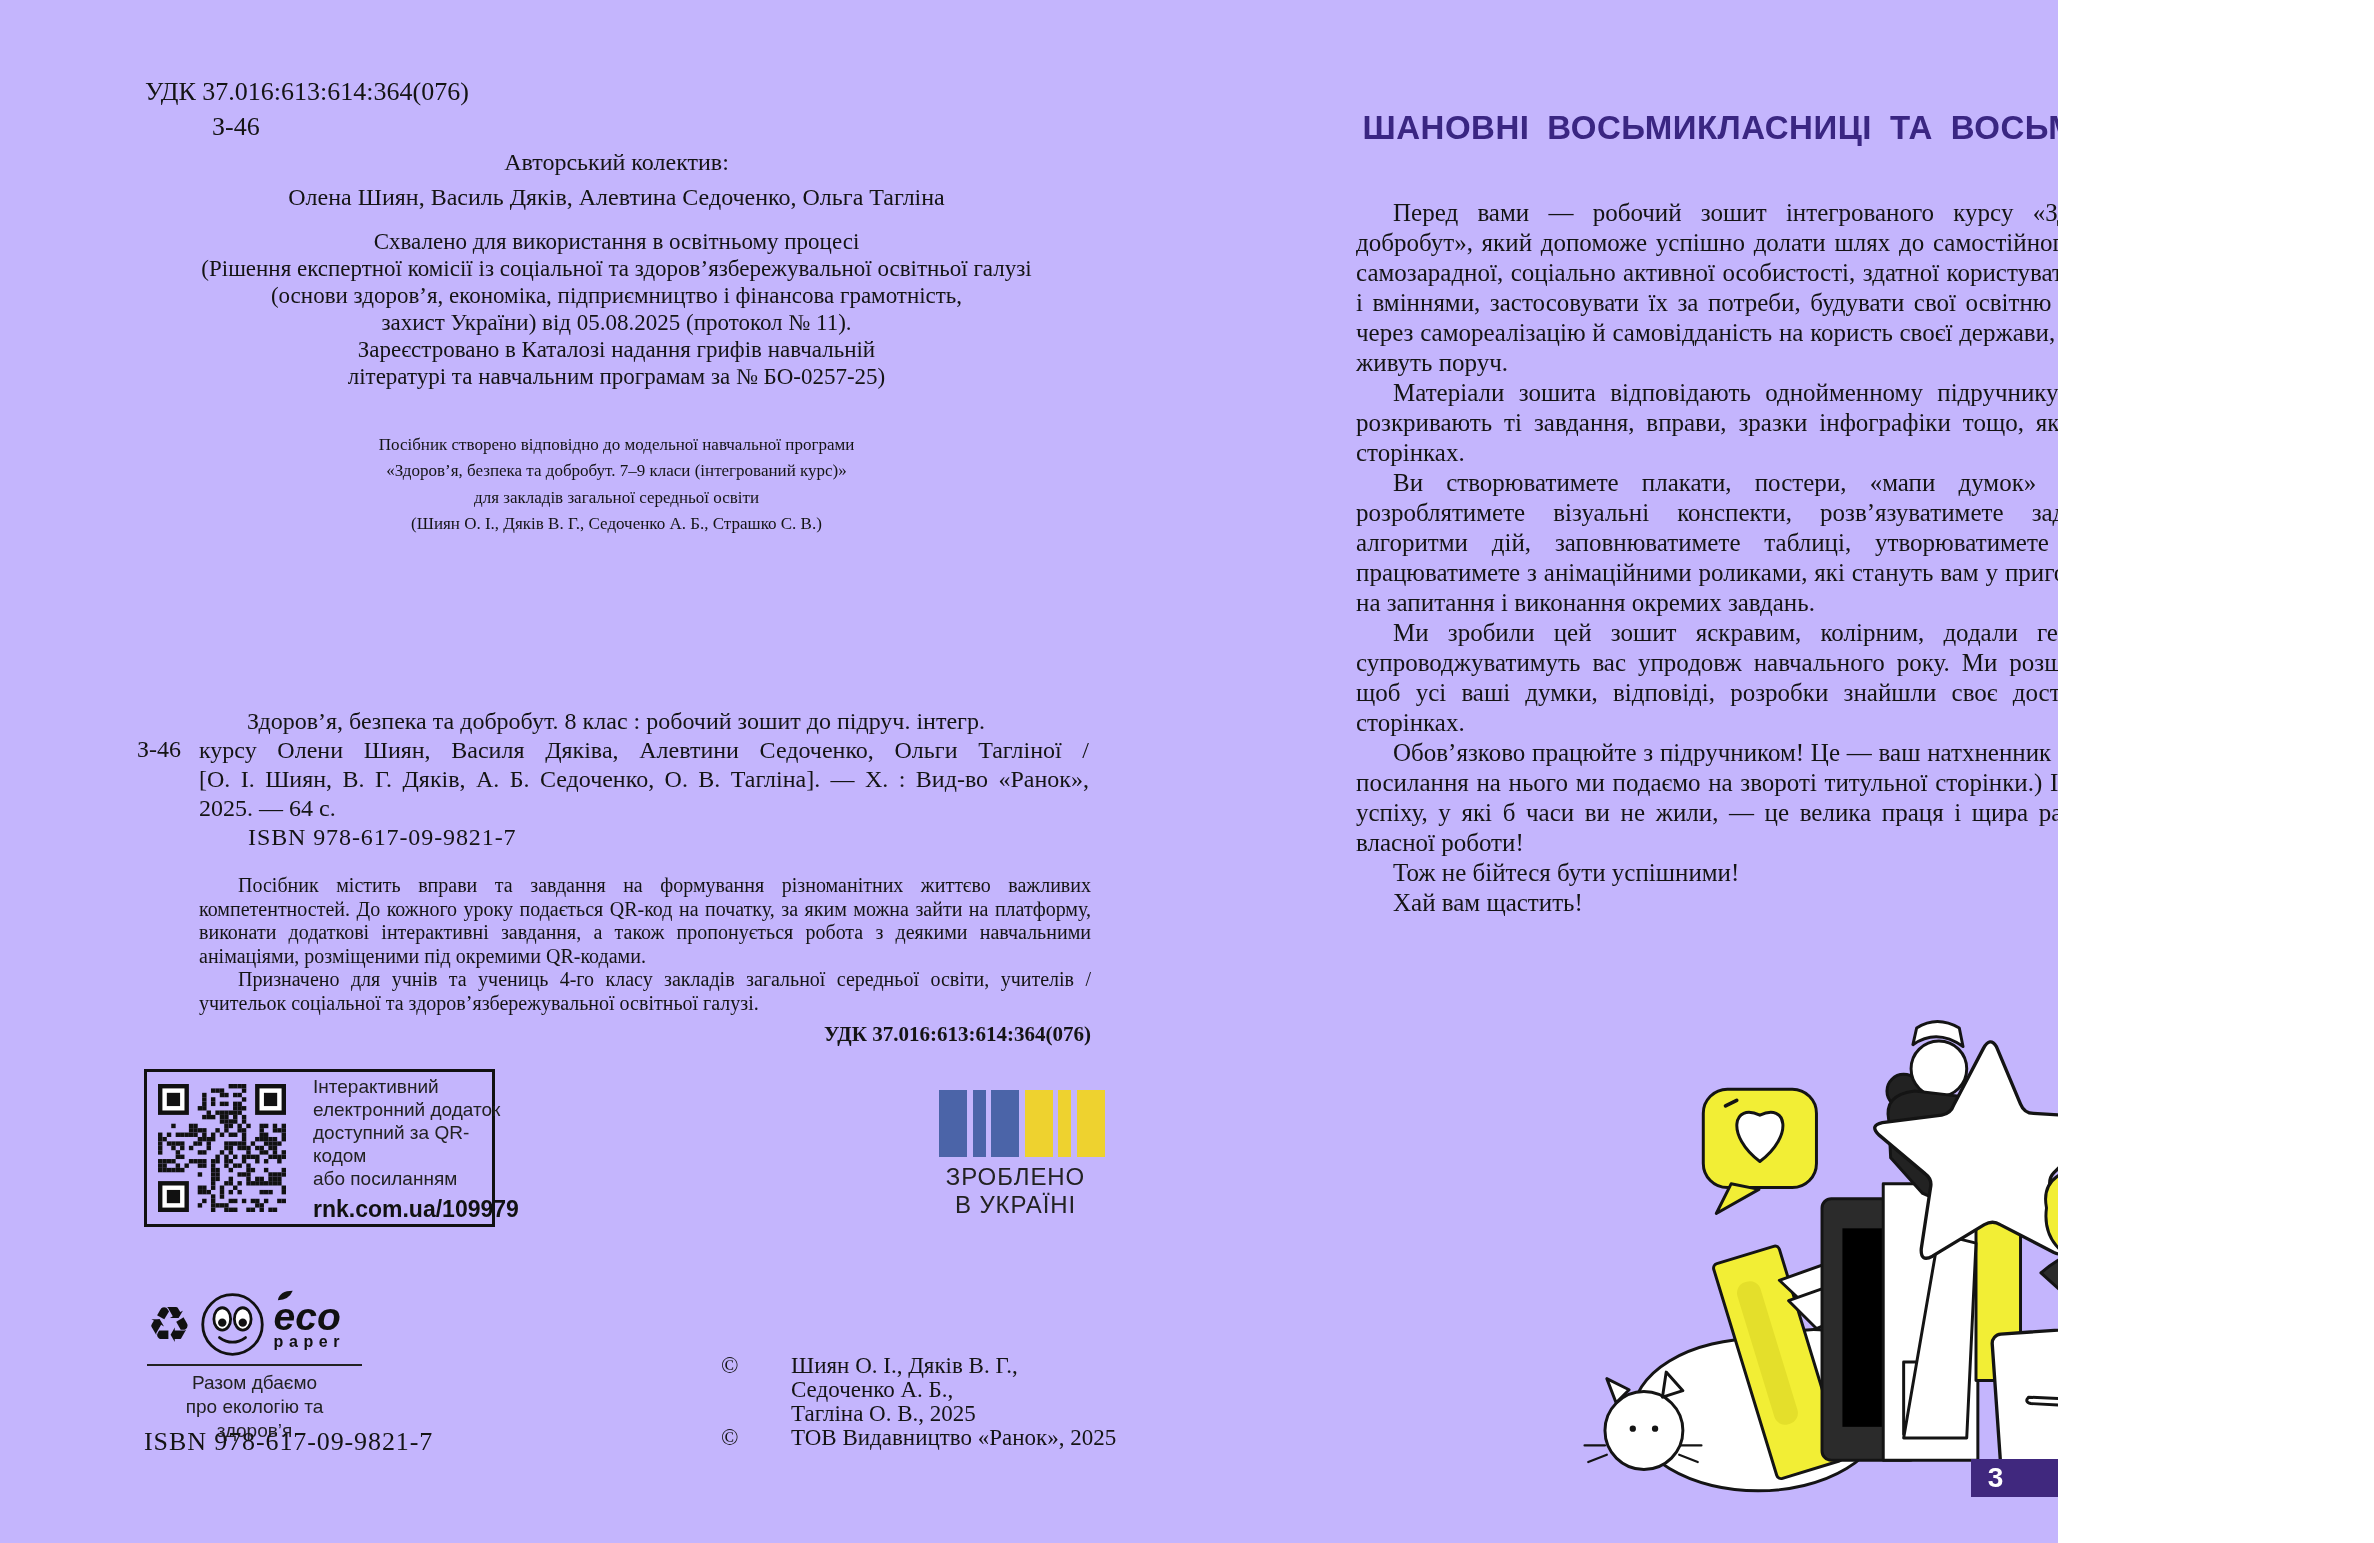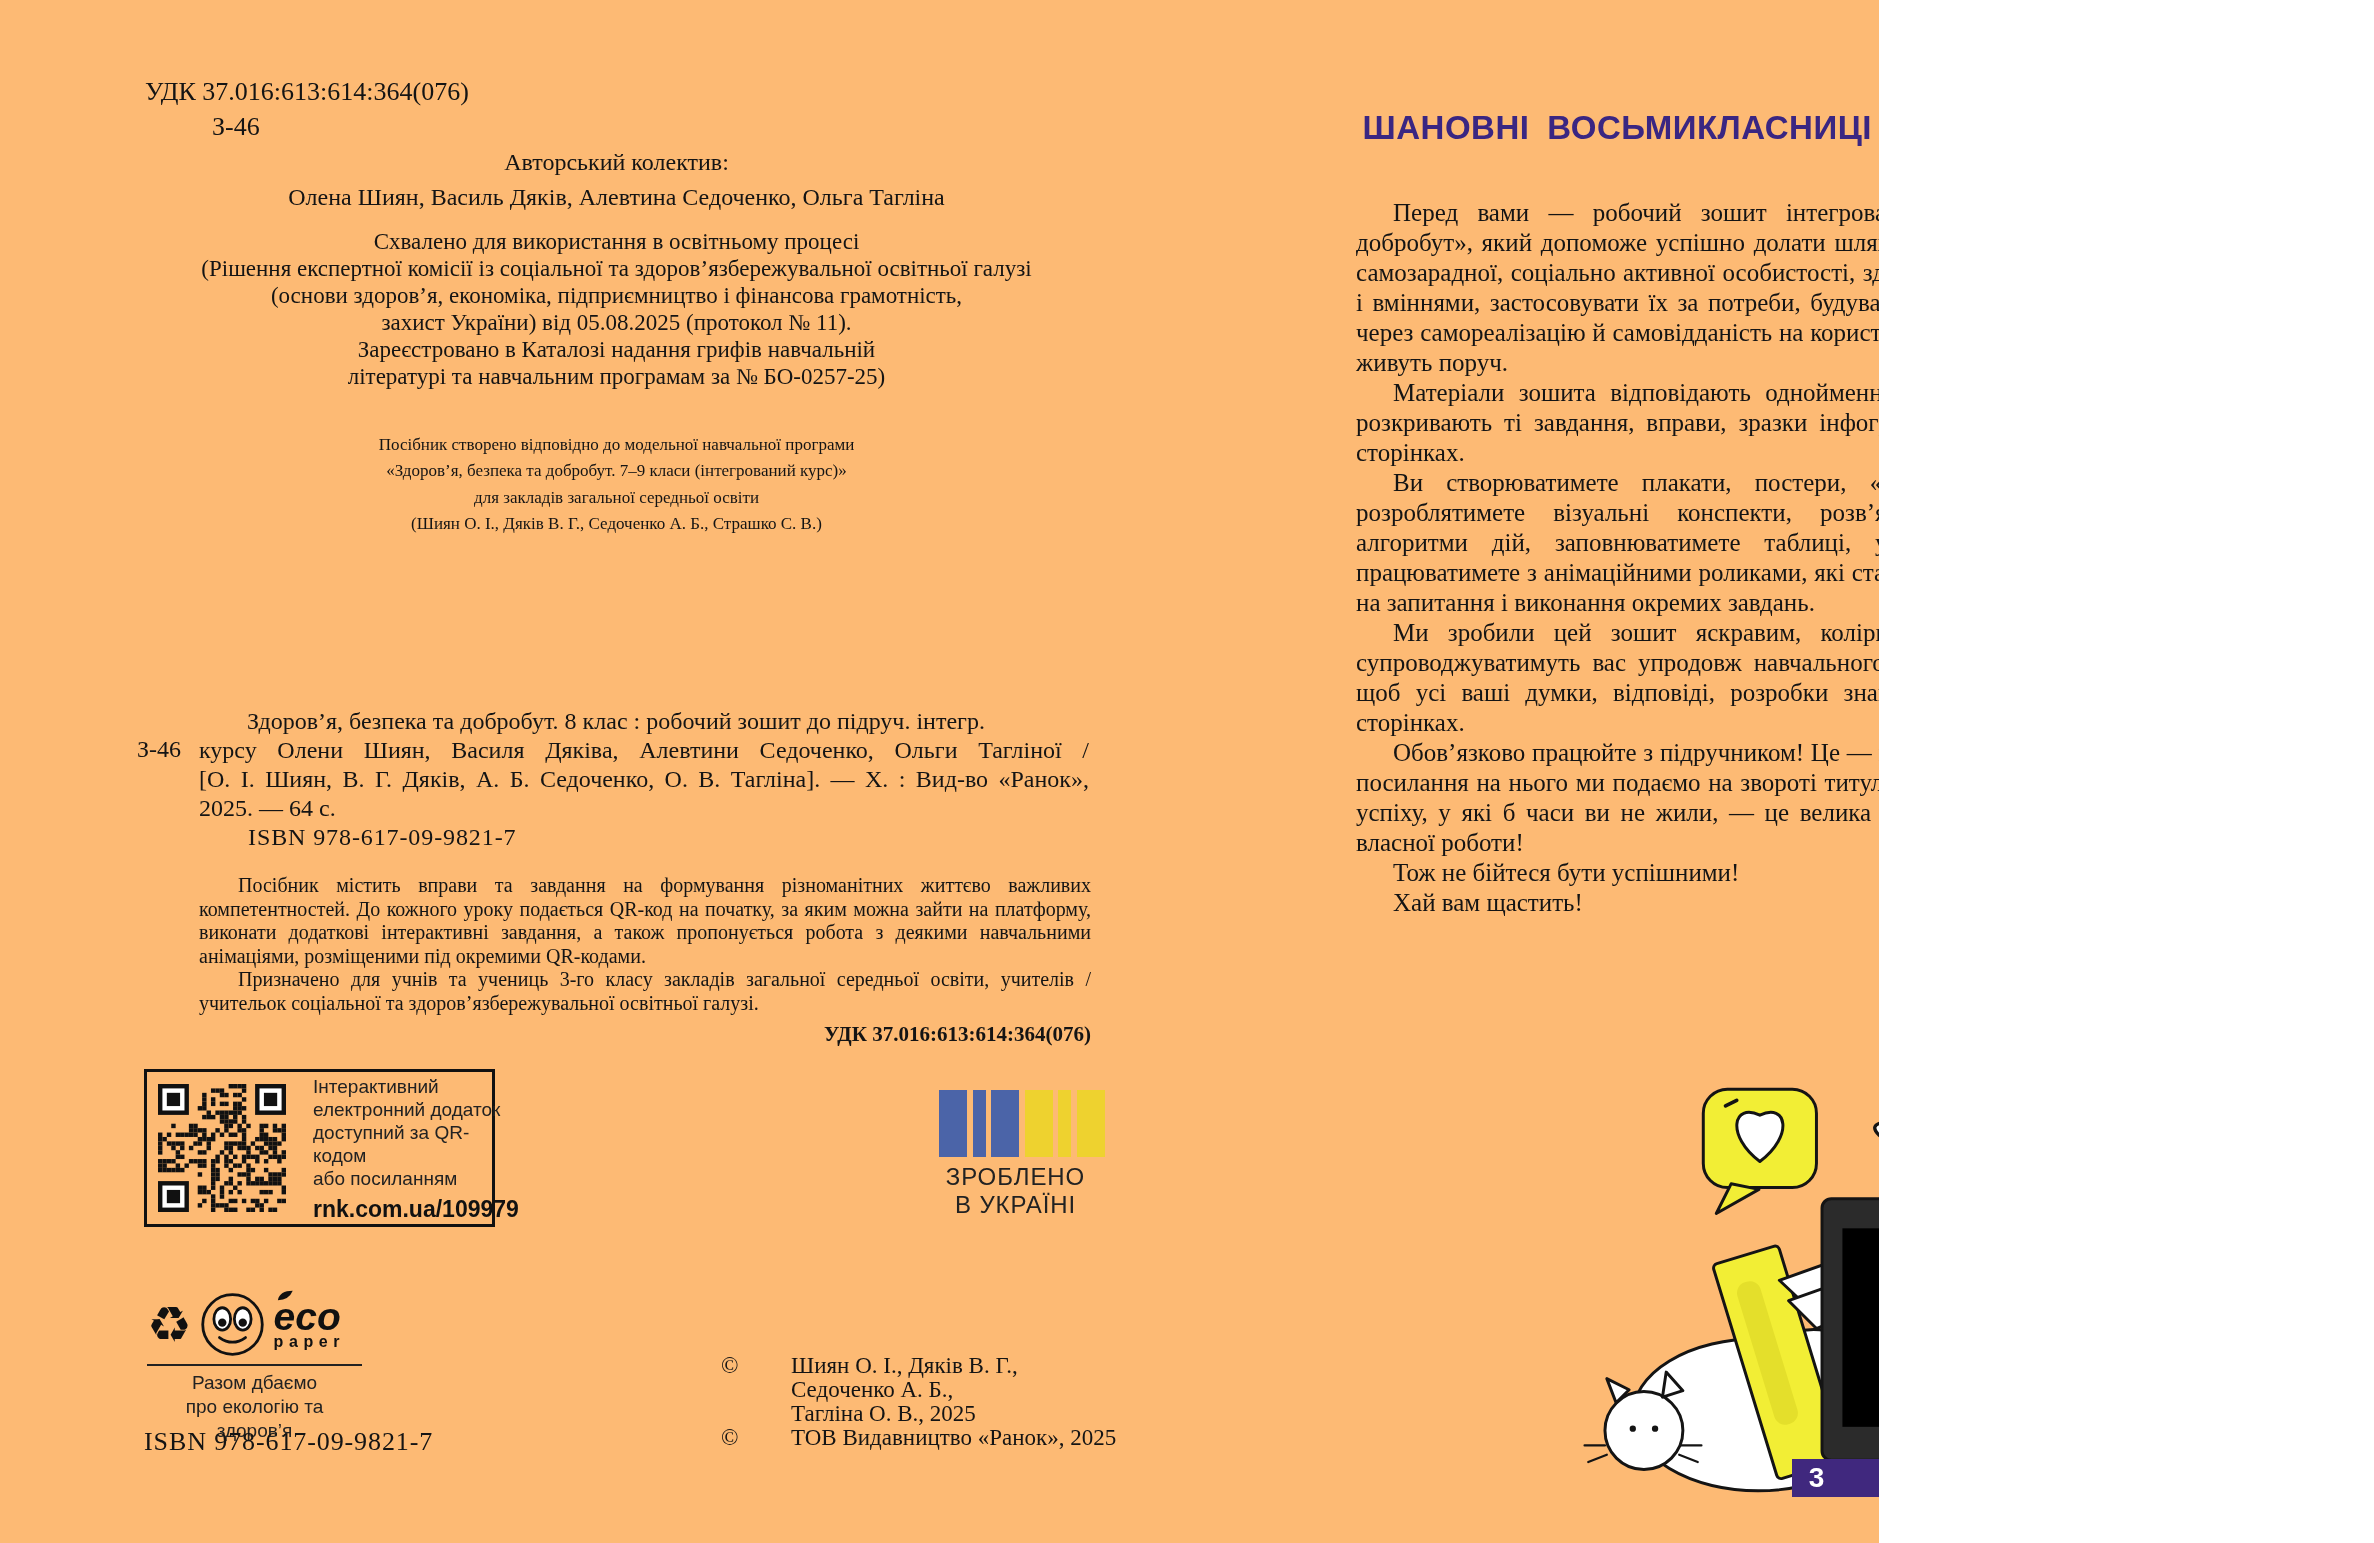--- a/index.html
+++ b/index.html
@@ -1,16 +1,16 @@
 <!DOCTYPE html>
 <html style="font-size:15px"><head>
 <meta charset="utf-8">
 <style>
   html,body{margin:0;padding:0;background:#ffffff;}
-  .spread{position:relative;width:1879px;height:1543px;background:#fdba74;overflow:hidden;
+  .spread{position:relative;width:2058px;height:1543px;background:#c4b5fd;overflow:hidden;
           font-family:"Liberation Serif",serif;color:#141414;}
   .abs{position:absolute;}
   .b{font-weight:normal;}
 
   
   .udk-top{left:145px;top:74px;font-size:26px;line-height:35px;}
   .udk-top .idx{margin-left:67px;}
   .center-col{left:83px;width:1067px;text-align:center;}
   .authors-block{top:145px;font-size:24px;line-height:35px;}
   .approval-block{top:228px;font-size:23px;line-height:27px;}
@@ -103,21 +103,21 @@
   <div class="abs catalog">
     <div class="ln first"><span class="b">Здоров’я, безпека та добробут.</span><span> 8 клас : робочий зошит до підруч. інтегр.</span></div>
     <div class="ln just">курсу Олени Шиян, Василя Дяківа, Алевтини Седоченко, Ольги Тагліної /</div>
     <div class="ln just">[О. І. Шиян, В. Г. Дяків, А. Б. Седоченко, О. В. Тагліна]. — Х. : Вид-во «Ранок»,</div>
     <div class="ln">2025. — 64 с.</div>
   </div>
   <div class="abs isbn-mid b">ISBN 978-617-09-9821-7</div>
 
   <div class="abs annotation">
     <p>Посібник містить вправи та завдання на формування різноманітних життєво важливих компетентностей. До кожного уроку подається QR-код на початку, за яким можна зайти на платформу, виконати додаткові інтерактивні завдання, а також пропонується робота з деякими навчальними анімаціями, розміщеними під окремими QR-кодами.</p>
-    <p>Призначено для учнів та учениць 3-го класу закладів загальної середньої освіти, учителів / учительок соціальної та здоров’язбережувальної освітньої галузі.</p>
+    <p>Призначено для учнів та учениць 4-го класу закладів загальної середньої освіти, учителів / учительок соціальної та здоров’язбережувальної освітньої галузі.</p>
     <div class="udk-right">УДК 37.016:613:614:364(076)</div>
   </div>
 
   <div class="abs qr-box">
     <svg class="qr-svg" id="qr" viewBox="0 0 29 29">
         <rect x="16" y="0" width="1" height="1" fill="#111"></rect>
         <rect x="17" y="0" width="1" height="1" fill="#111"></rect>
         <rect x="18" y="0" width="1" height="1" fill="#111"></rect>
         <rect x="19" y="0" width="1" height="1" fill="#111"></rect>
         <rect x="12" y="1" width="1" height="1" fill="#111"></rect>

